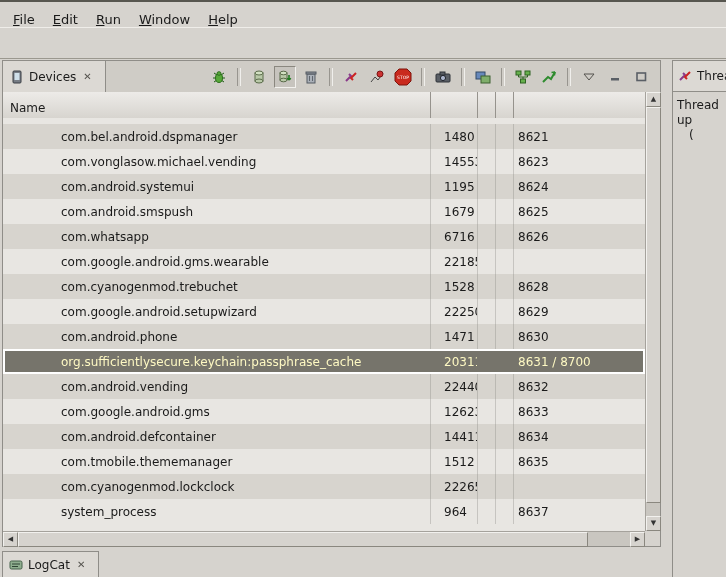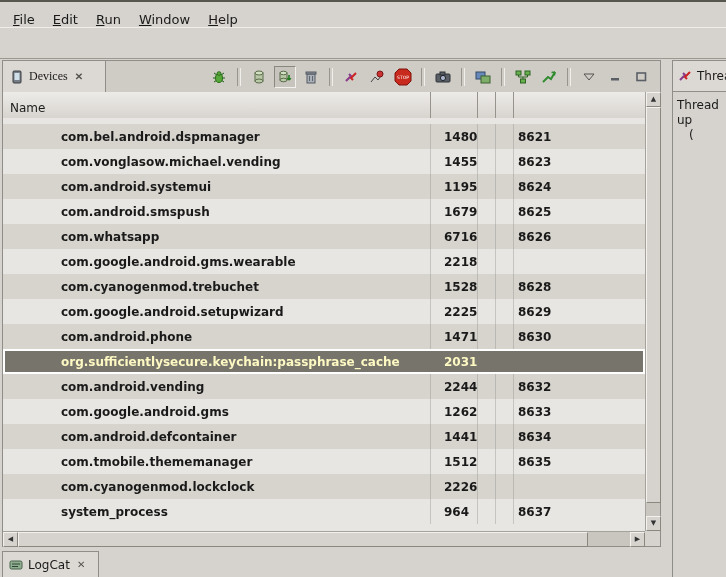--- a/index.html
+++ b/index.html
@@ -38,21 +38,21 @@
   .content{position:absolute;top:31px;left:0;right:0;bottom:0;}
   .table-header{position:absolute;top:0;left:0;width:642px;height:33px;display:flex;
     background:linear-gradient(#edebe8,#d2cfc9);border-bottom:1px solid #8f8d88;box-sizing:border-box;}
   .hcell{height:100%;box-sizing:border-box;border-right:1px solid #96938d;display:flex;align-items:center;}
   .hcell.name{width:428px;padding-left:7px;}
   .hcell.pid{width:47px;}
   .hcell.c3{width:18px;}
   .hcell.c4{width:18px;}
   .hcell.port{flex:1;border-right:none;}
 
-  .table-body{position:absolute;top:26px;left:0;width:642px;bottom:15px;background:#e8e6e2;overflow:hidden;font-weight:bold;}
+  .table-body{position:absolute;top:26px;left:0;width:642px;bottom:15px;background:#e8e6e2;overflow:hidden;}
   .row-spacer{height:6px;background:#e8e6e2;}
   .row{display:flex;height:25px;background:#d7d4ce;}
   .row.odd{background:#e8e6e2;}
   .row.selected{background:#76746b;color:#fef9c3;box-shadow:inset 0 0 0 2px #ffffff;}
   .cell{height:100%;box-sizing:border-box;border-right:1px solid rgba(143,141,136,0.38);
     display:flex;align-items:center;white-space:nowrap;overflow:hidden;}
   .row.selected .cell{border-right-color:transparent;}
   .cell.name{width:428px;padding-left:58px;}
   .cell.pid{width:47px;padding-left:13px;}
   .cell.c3{width:18px;}
@@ -102,21 +102,21 @@
   <span class="menu-item"><span class="mn">R</span><span>un</span></span>
   <span class="menu-item"><span class="mn">W</span><span>indow</span></span>
   <span class="menu-item"><span class="mn">H</span><span>elp</span></span>
 </div>
 
 <div class="main-toolbar"></div>
 
 <div class="devices-panel">
 
   <div class="tab-row">
-    <div class="tab" style="width:103px;font-family:Liberation Serif, serif;">
+    <div class="tab" style="width:103px;">
       <span>
         <svg width="14" height="14">
             <rect x="3" y="1" width="8" height="12" rx="1" fill="#777d85" stroke="#3a3f45"></rect>
             <rect x="4.5" y="3" width="5" height="7" fill="#cfe0ea"></rect>
           </svg>
       </span>
       <span class="tab-label">Devices</span>
       <span class="tab-close">✕</span>
     </div>
 
@@ -308,20 +308,21 @@
           <span class="cell c3"></span>
           <span class="cell c4"></span>
           <span class="cell port">8630</span>
         </div>
 
         <div class="row odd selected">
           <span class="cell name">org.sufficientlysecure.keychain:passphrase_cache</span>
           <span class="cell pid">20311</span>
           <span class="cell c3"></span>
           <span class="cell c4"></span>
+          <span class="cell port">8631 / 8700</span>
         </div>
 
         <div class="row">
           <span class="cell name">com.android.vending</span>
           <span class="cell pid">22440</span>
           <span class="cell c3"></span>
           <span class="cell c4"></span>
           <span class="cell port">8632</span>
         </div>
 

